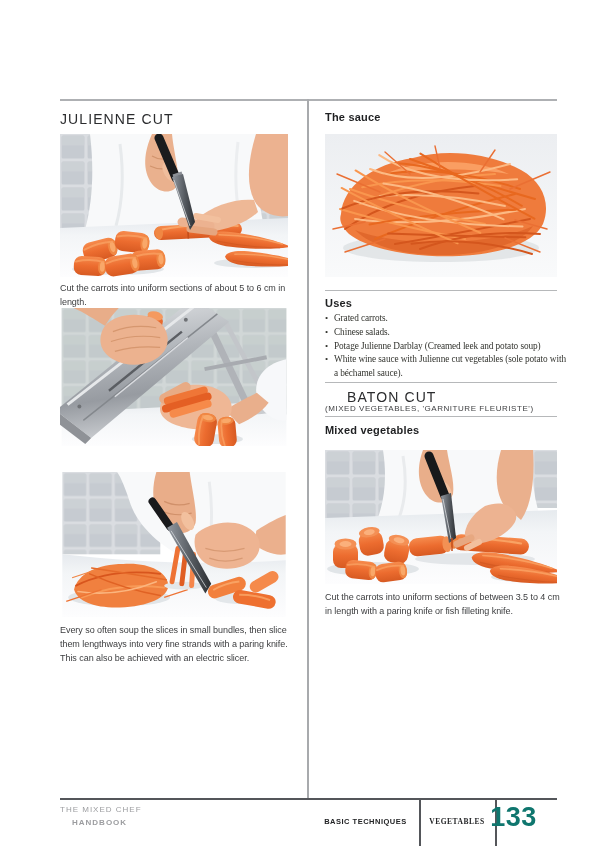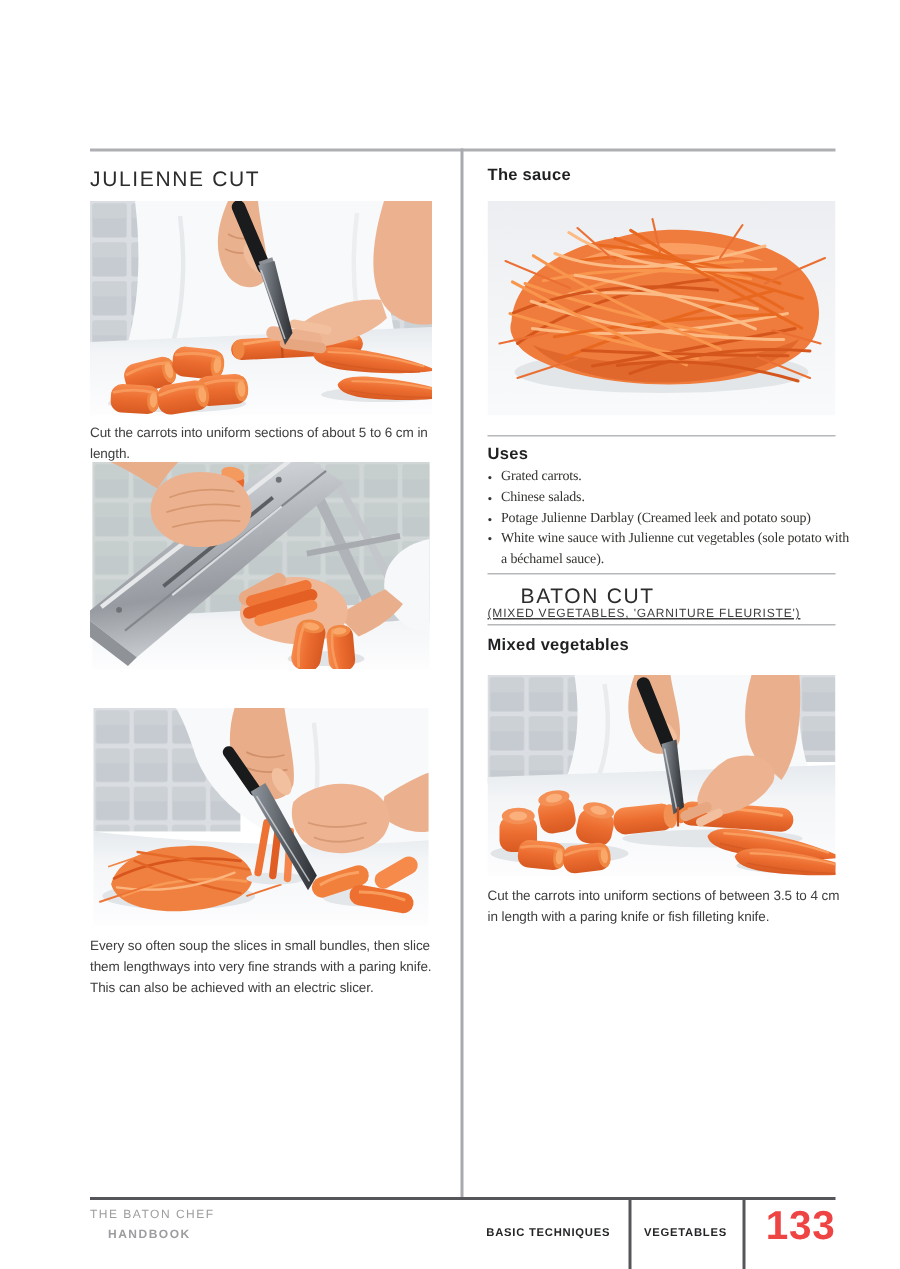--- a/index.html
+++ b/index.html
@@ -9,28 +9,28 @@
   
   .rule-light{background:#aeb0b3;height:2px;}
   .rule-thin{background:#b6b8ba;height:1px;}
   .rule-dark{background:#54565a;height:2px;}
   .vline{background:#a8aaad;width:2px;}
   .vline-dark{background:#54565a;width:2px;}
   
   .h-caps{font-size:14px;letter-spacing:1.1px;color:#2b2c2e;font-weight:400;}
   .h-bold{font-size:11px;font-weight:700;color:#1f2022;letter-spacing:.2px;}
   .caption{font-size:9px;line-height:14px;letter-spacing:-.05px;color:#3c3d3f;width:240px;}
-  .subcaps{font-size:8px;letter-spacing:.55px;color:#3d3e40;text-decoration:underline;}
+  .subcaps{font-size:8px;letter-spacing:.55px;color:#3d3e40;}
   .uses-list{font-family:"Liberation Serif",serif;font-size:9.3px;line-height:13.8px;
              letter-spacing:-.1px;color:#33342f;list-style:none;margin:0;padding:0;width:242px;}
   .uses-list li{position:relative;padding-left:9px;}
   .uses-list li::before{content:"\2022";position:absolute;left:0;top:0;font-size:9px;color:#33342f;}
   .foot-gray{font-size:8px;letter-spacing:1px;color:#9c9da0;}
   .foot-cell{font-size:7.5px;font-weight:700;letter-spacing:.5px;color:#232426;text-align:center;}
-  .page-num{font-size:27px;font-weight:800;letter-spacing:.5px;color:#ef4444;text-align:right;}
+  .page-num{font-size:27px;font-weight:800;letter-spacing:.5px;color:#0f766e;text-align:center;}
   figure{margin:0;}
   svg{display:block;}
 </style>
 </head>
 <body>
 
 <svg width="0" height="0" style="position:absolute" aria-hidden="true">
   <defs>
     <pattern id="tiles" width="26" height="26" patternUnits="userSpaceOnUse">
       <rect width="26" height="26" fill="#dadde1"></rect>
@@ -312,22 +312,22 @@
       <ellipse cx="120" cy="40" rx="5.5" ry="10" transform="rotate(-30 120 40)" fill="#f2c09e"></ellipse>
       <path d="M104,6 L120,46" stroke="#18191b" stroke-width="9" stroke-linecap="round"></path>
       <path d="M116,46 L126,43 L131,88 L124,93 Z" fill="url(#bladeG)"></path>
       <path d="M118,49 L126,89" stroke="#d8dbde" stroke-width="1" opacity="0.8"></path>
       <path d="M127,88 L127,101" stroke="#c44e1a" stroke-width="1.5"></path>
     </svg>
   </figure>
   <div class="abs caption" style="left:325px;top:590px;width:238px;">Cut the carrots into uniform sections of between 3.5 to 4 cm in length with a paring knife or fish filleting knife.</div>
 
   <div class="abs rule-dark" style="left:60px;top:798px;width:497px;"></div>
-  <div class="abs foot-gray" style="left:60px;top:805px;">THE BATON CHEF</div>
+  <div class="abs foot-gray" style="left:60px;top:805px;">THE MIXED CHEF</div>
   <div class="abs foot-gray" style="left:72px;top:818px;font-weight:bold;">HANDBOOK</div>
 
   <div class="abs vline-dark" style="left:419px;top:798px;height:48px;"></div>
   <div class="abs vline-dark" style="left:495px;top:798px;height:48px;"></div>
   <div class="abs foot-cell" style="left:312px;top:817px;width:107px;">BASIC TECHNIQUES</div>
-  <div class="abs foot-cell" style="left:419px;top:817px;width:76px;">VEGETABLES</div>
+  <div class="abs foot-cell" style="left:419px;top:817px;width:76px;font-family:Liberation Serif, serif;">VEGETABLES</div>
   <div class="abs page-num" style="left:470px;top:802px;width:87px;">133</div>
 
 </div>
 
 </body></html>

